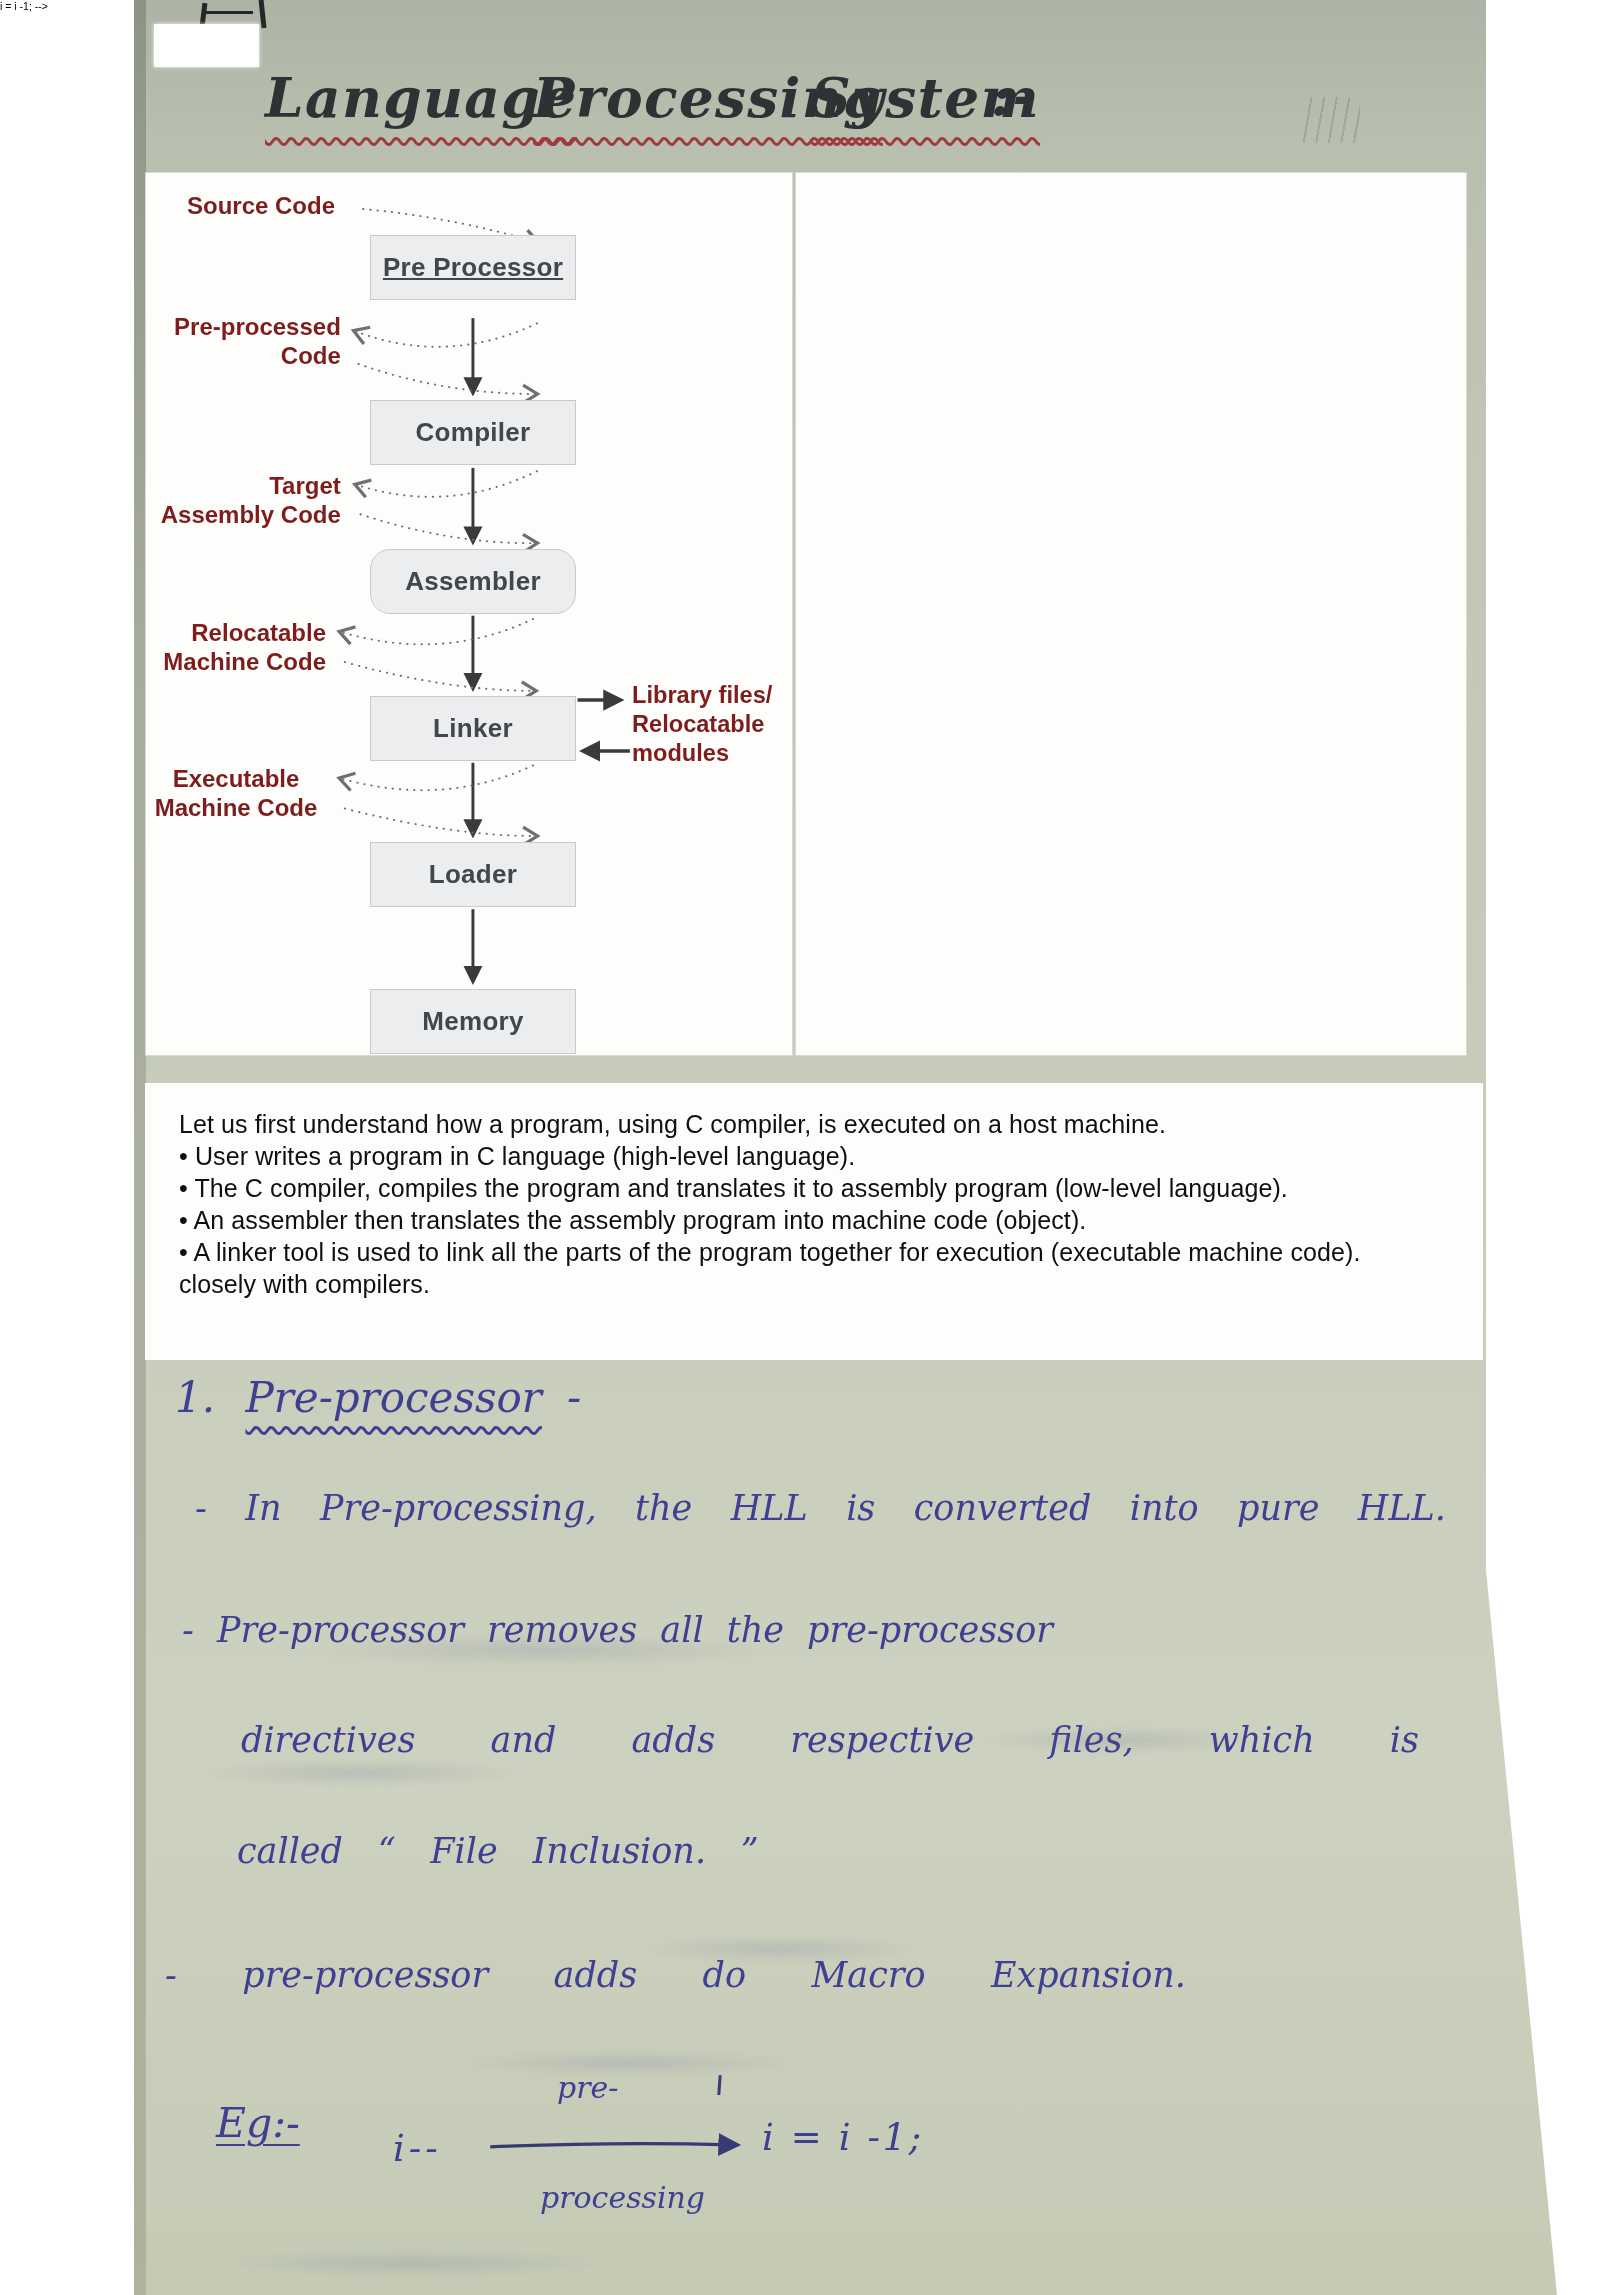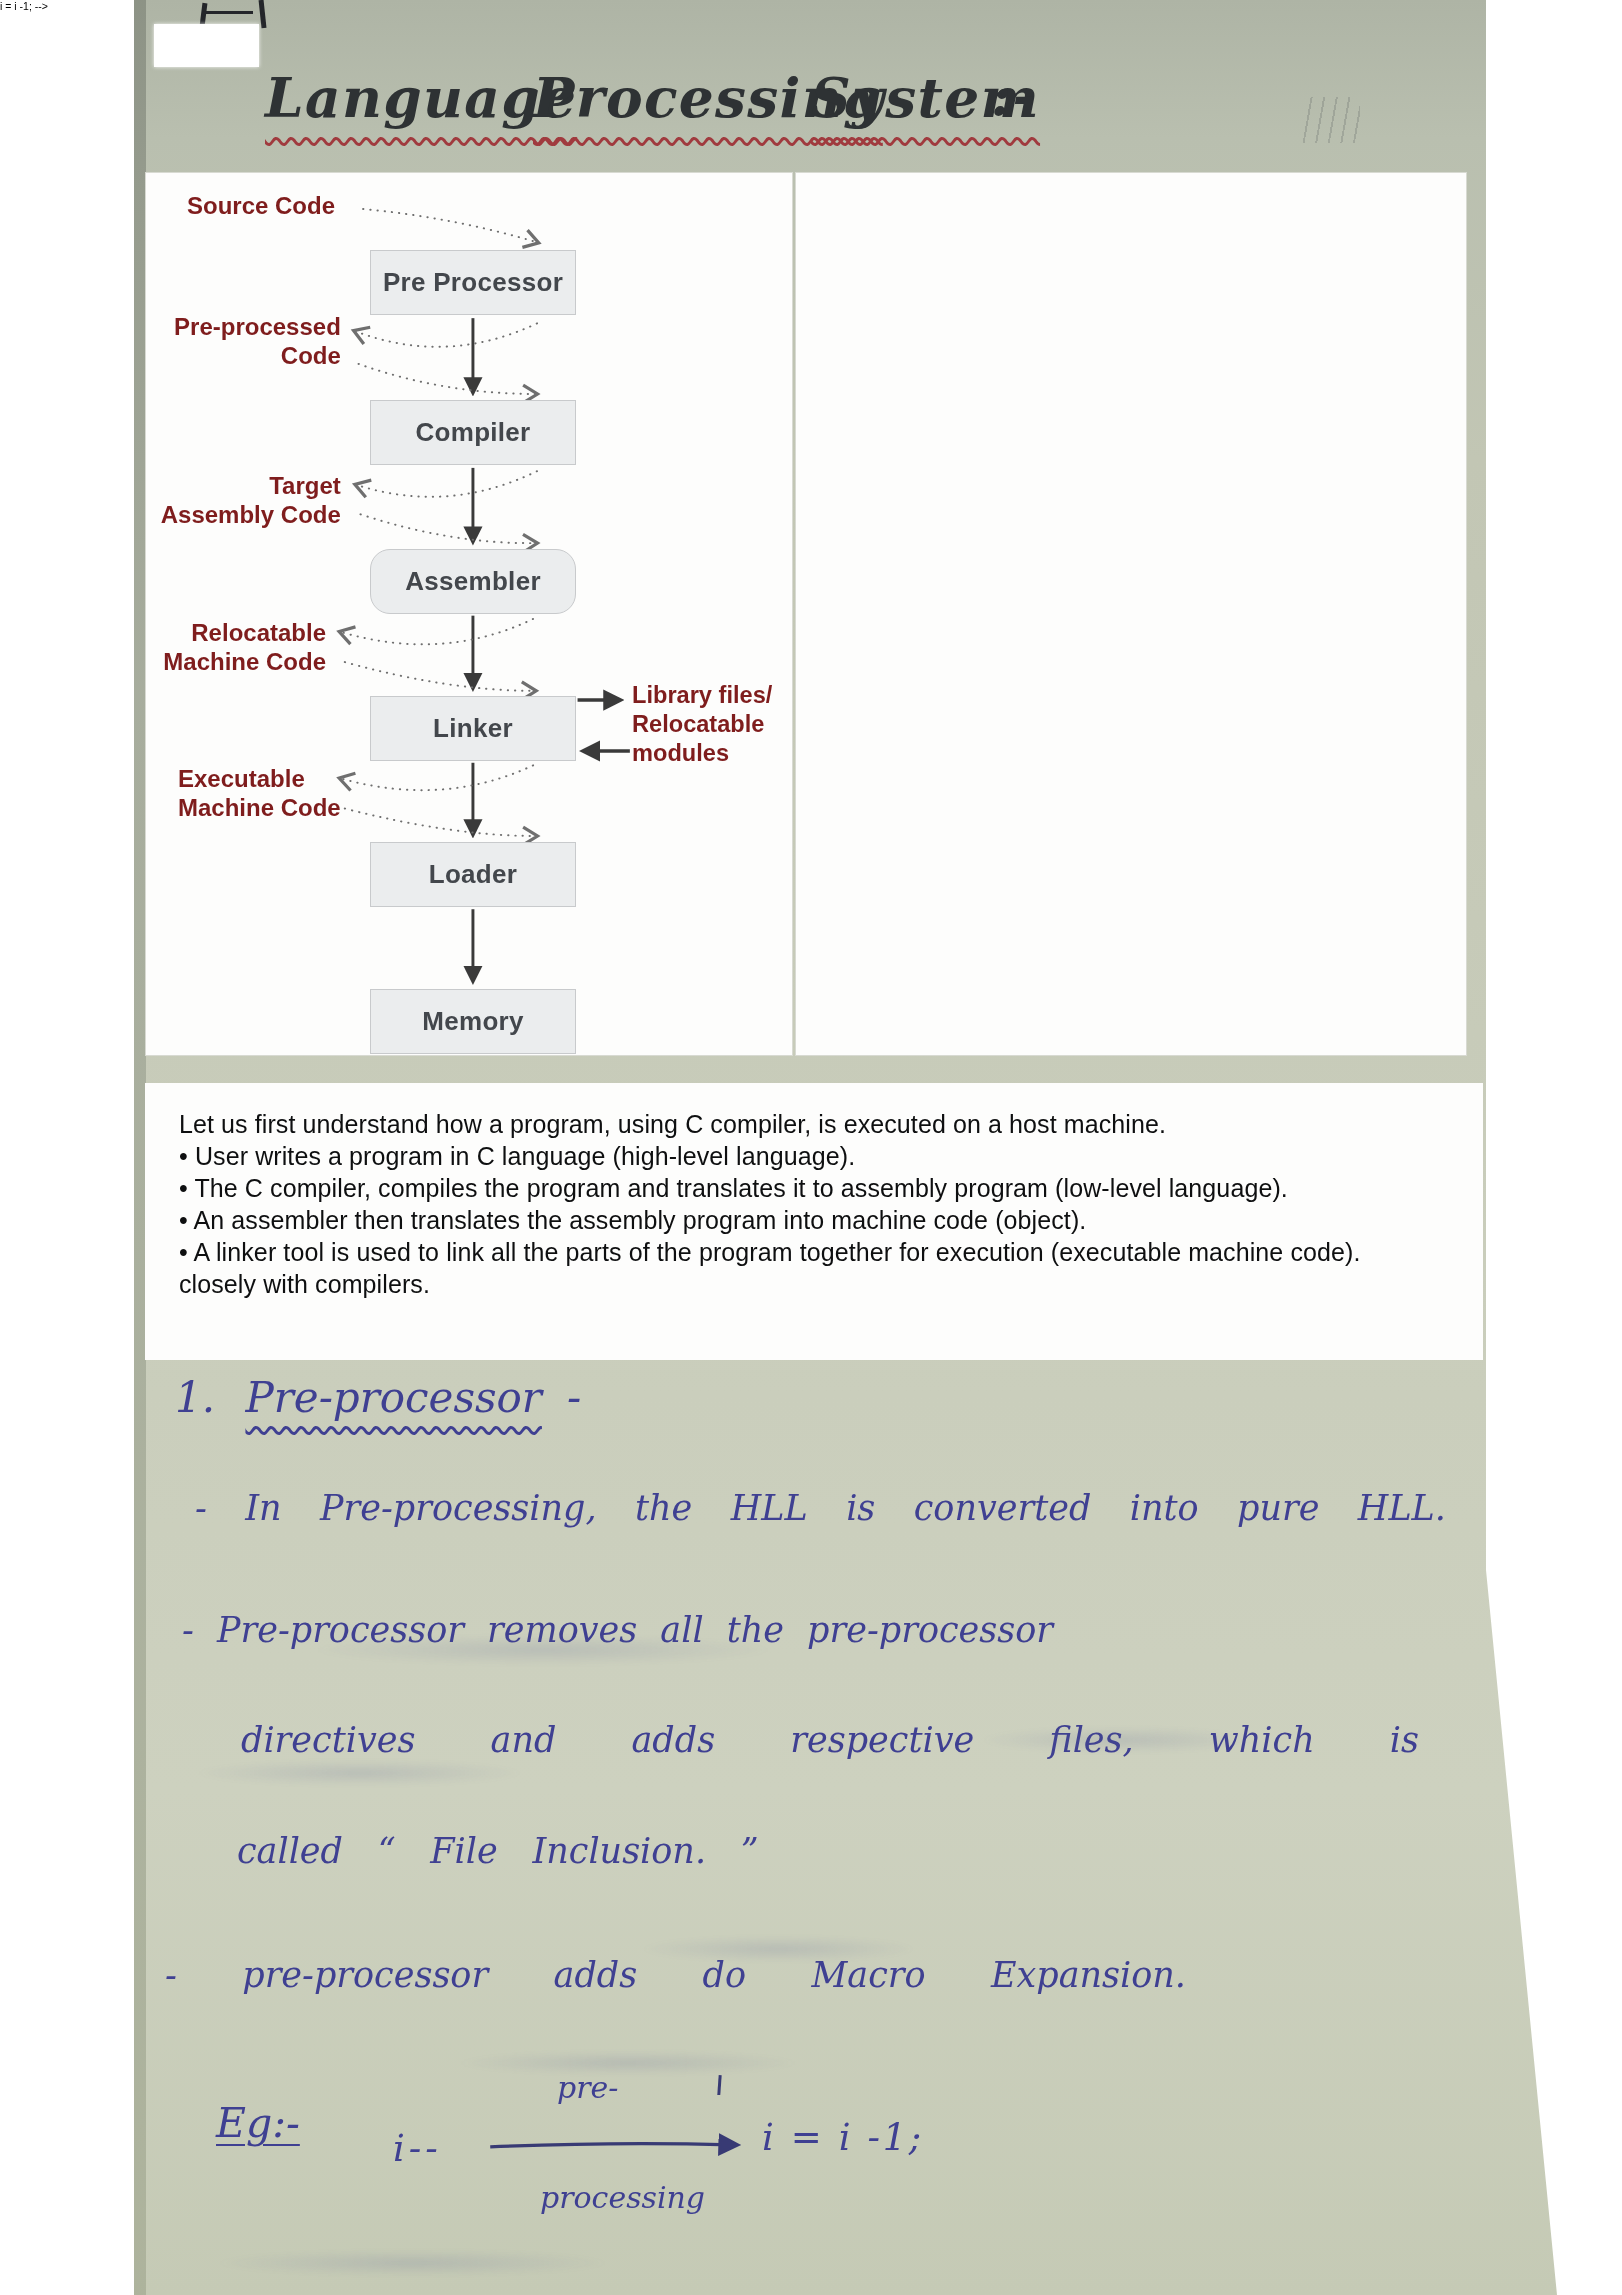--- a/index.html
+++ b/index.html
@@ -101,21 +101,21 @@
       <path class="dt" d="M598 230 Q460 295 320 242" marker-end="url(#dh)"></path>
       <path class="dt" d="M325 292 Q455 338 596 338" marker-end="url(#dh)"></path>
       <path class="dt" d="M598 456 Q462 522 322 477" marker-end="url(#dh)"></path>
       <path class="dt" d="M328 522 Q468 568 596 566" marker-end="url(#dh)"></path>
       <path class="dt" d="M592 682 Q455 748 298 702" marker-end="url(#dh)"></path>
       <path class="dt" d="M304 748 Q462 792 594 792" marker-end="url(#dh)"></path>
       <path class="dt" d="M592 906 Q455 970 298 926" marker-end="url(#dh)"></path>
       <path class="dt" d="M304 972 Q468 1014 596 1014" marker-end="url(#dh)"></path>
     </svg>
 
-    <div class="box" style="top:77px;">
+    <div class="box" style="top:62px;text-decoration:underline;">
         <span>Pre Processor</span>
       </div>
     <div class="box" style="top:227px;">
         <span>Compiler</span>
       </div>
     <div class="box" style="top:376px;border-radius:20px;">
         <span>Assembler</span>
       </div>
     <div class="box" style="top:523px;">
         <span>Linker</span>
@@ -137,21 +137,21 @@
     <div class="slabel" style="left:11.8px;top:298px;width:183px;text-align:right;">
       <div>Target</div>
       <div>Assembly Code</div>
     </div>
 
     <div class="slabel" style="left:0px;top:445px;width:180px;text-align:right;">
       <div>Relocatable</div>
       <div>Machine Code</div>
     </div>
 
-    <div class="slabel" style="left:0px;top:591px;width:180px;text-align:left;margin-left:32px;">
+    <div class="slabel" style="left:0px;top:591px;width:180px;text-align:center;">
       <div>Executable</div>
       <div>Machine Code</div>
     </div>
 
     <div class="slabel" style="left:486px;top:508px;width:161px;font-size:23.6px;">
       <div>Library files/</div>
       <div>Relocatable</div>
       <div>modules</div>
     </div>
   </div>

